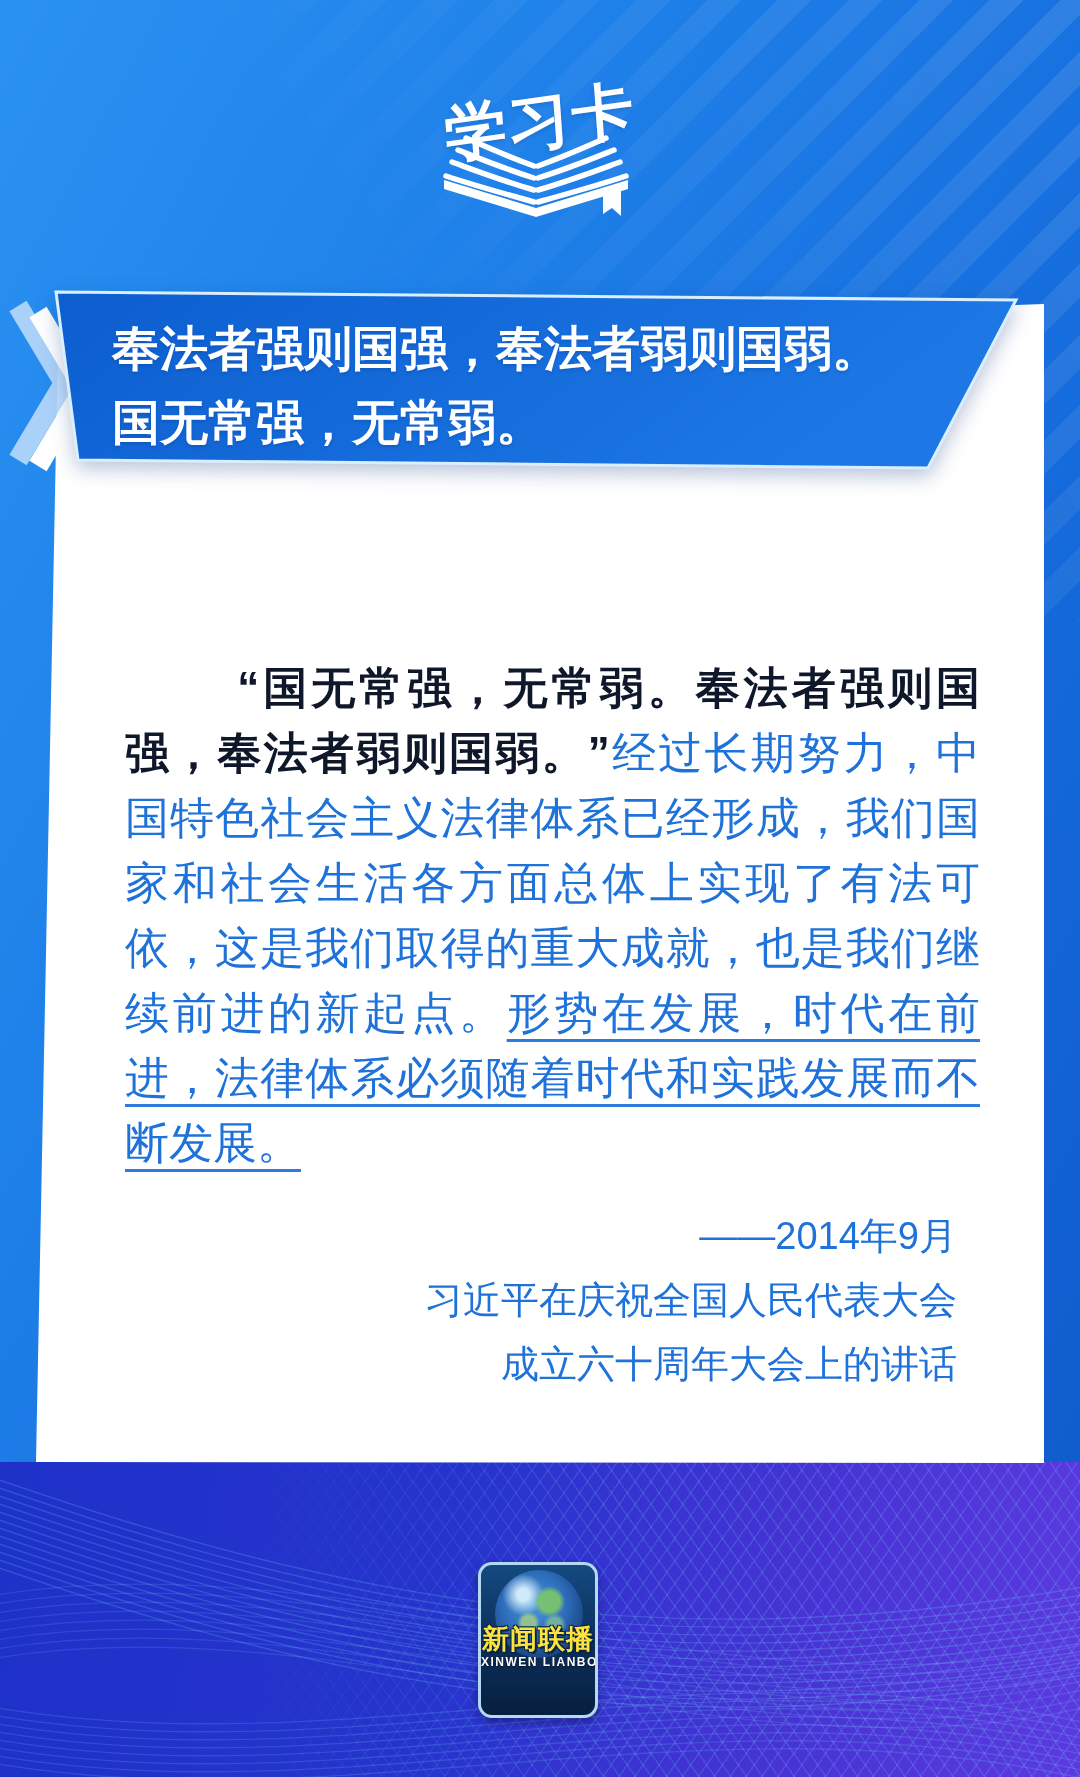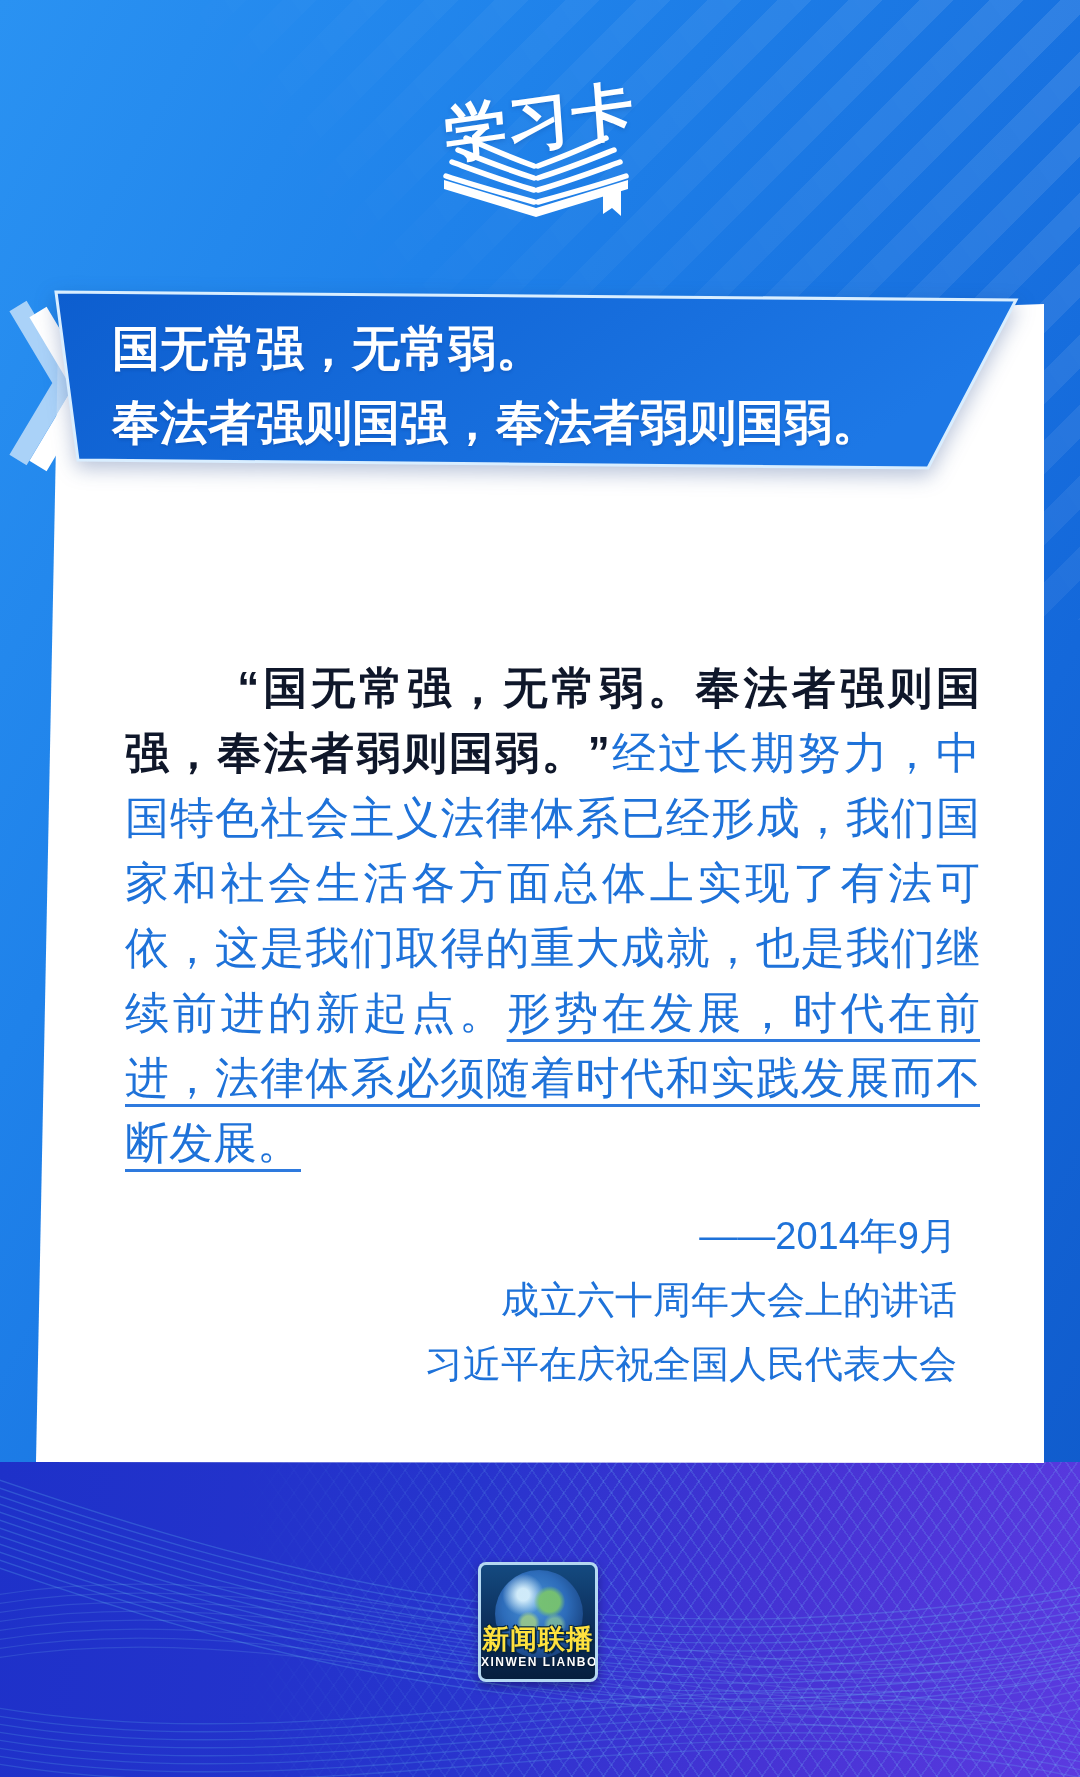--- a/index.html
+++ b/index.html
@@ -68,22 +68,22 @@
   .card-text .u{
     text-decoration:underline;text-decoration-thickness:3px;text-underline-offset:11px;
     text-decoration-color:#2e7ade;
   }
   .attribution{
     left:292px;top:1204px;width:665px;z-index:5;text-align:right;
     color:#1e72d9;font-size:38px;line-height:64px;white-space:nowrap;
   }
   
   .news-icon{
-    left:478px;top:1562px;width:120px;height:120px;z-index:5;
-    border-radius:8px;border:3px solid rgba(190,226,250,0.95);box-sizing:border-box;
+    left:478px;top:1562px;width:120px;height:156px;z-index:5;
+    border-radius:14px;border:3px solid rgba(190,226,250,0.95);box-sizing:border-box;
     background:linear-gradient(180deg,#144a80 0%,#0d3260 45%,#071f3f 100%);
     overflow:hidden;box-shadow:0 4px 10px rgba(10,10,60,0.45);
   }
   .earth{
     position:absolute;left:14px;top:5px;width:88px;height:88px;border-radius:50%;
     background:
       radial-gradient(circle at 62% 36%,rgba(120,195,110,0.95) 0 13%,rgba(120,195,110,0) 20%),
       radial-gradient(circle at 38% 60%,rgba(160,205,135,0.85) 0 9%,rgba(160,205,135,0) 15%),
       radial-gradient(circle at 68% 62%,rgba(140,200,150,0.7) 0 8%,rgba(140,200,150,0) 14%),
       radial-gradient(circle at 32% 28%,rgba(215,240,252,0.95) 0 7%,rgba(215,240,252,0) 24%),
@@ -181,29 +181,29 @@
   <defs>
     <linearGradient id="bannerGrad" x1="0" y1="0" x2="1" y2="0.25">
       <stop offset="0" stop-color="#0d5ecf"></stop>
       <stop offset="1" stop-color="#1d78e6"></stop>
     </linearGradient>
   </defs>
   <polygon points="16,12 976,20 888,188 38,180" fill="url(#bannerGrad)" stroke="#d9eeff" stroke-width="3"></polygon>
 </svg>
 
 <div class="layer banner-text">
+  <div>奉法者强则国强，奉法者弱则国弱。</div>
   <div>国无常强，无常弱。</div>
-  <div>奉法者强则国强，奉法者弱则国弱。</div>
 </div>
 
 <div class="layer card-text"><span class="q">“国无常强，无常弱。奉法者强则国强，奉法者弱则国弱。”</span><span>经过长期努力，中国特色社会主义法律体系已经形成，我们国家和社会生活各方面总体上实现了有法可依，这是我们取得的重大成就，也是我们继续前进的新起点。</span><span class="u">形势在发展，时代在前进，法律体系必须随着时代和实践发展而不断发展。</span></div>
 
 <div class="layer attribution">
   <div>——2014年9月</div>
+  <div>习近平在庆祝全国人民代表大会</div>
   <div>成立六十周年大会上的讲话</div>
-  <div>习近平在庆祝全国人民代表大会</div>
 </div>
 
 <div class="layer news-icon">
   <div class="earth"></div>
   <div class="news-cn">新闻联播</div>
   <div class="news-en">XINWEN LIANBO</div>
 </div>
 
 </body></html>

